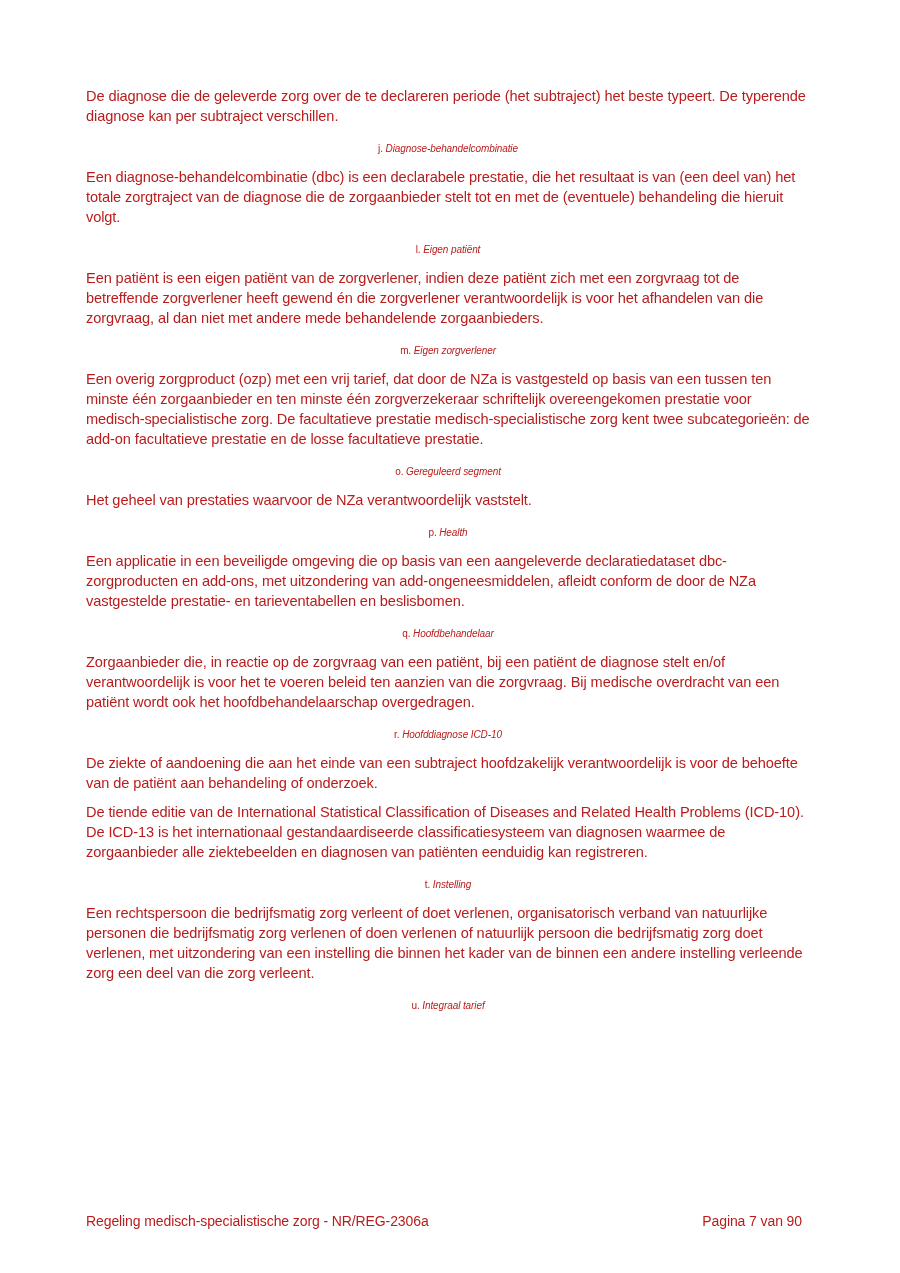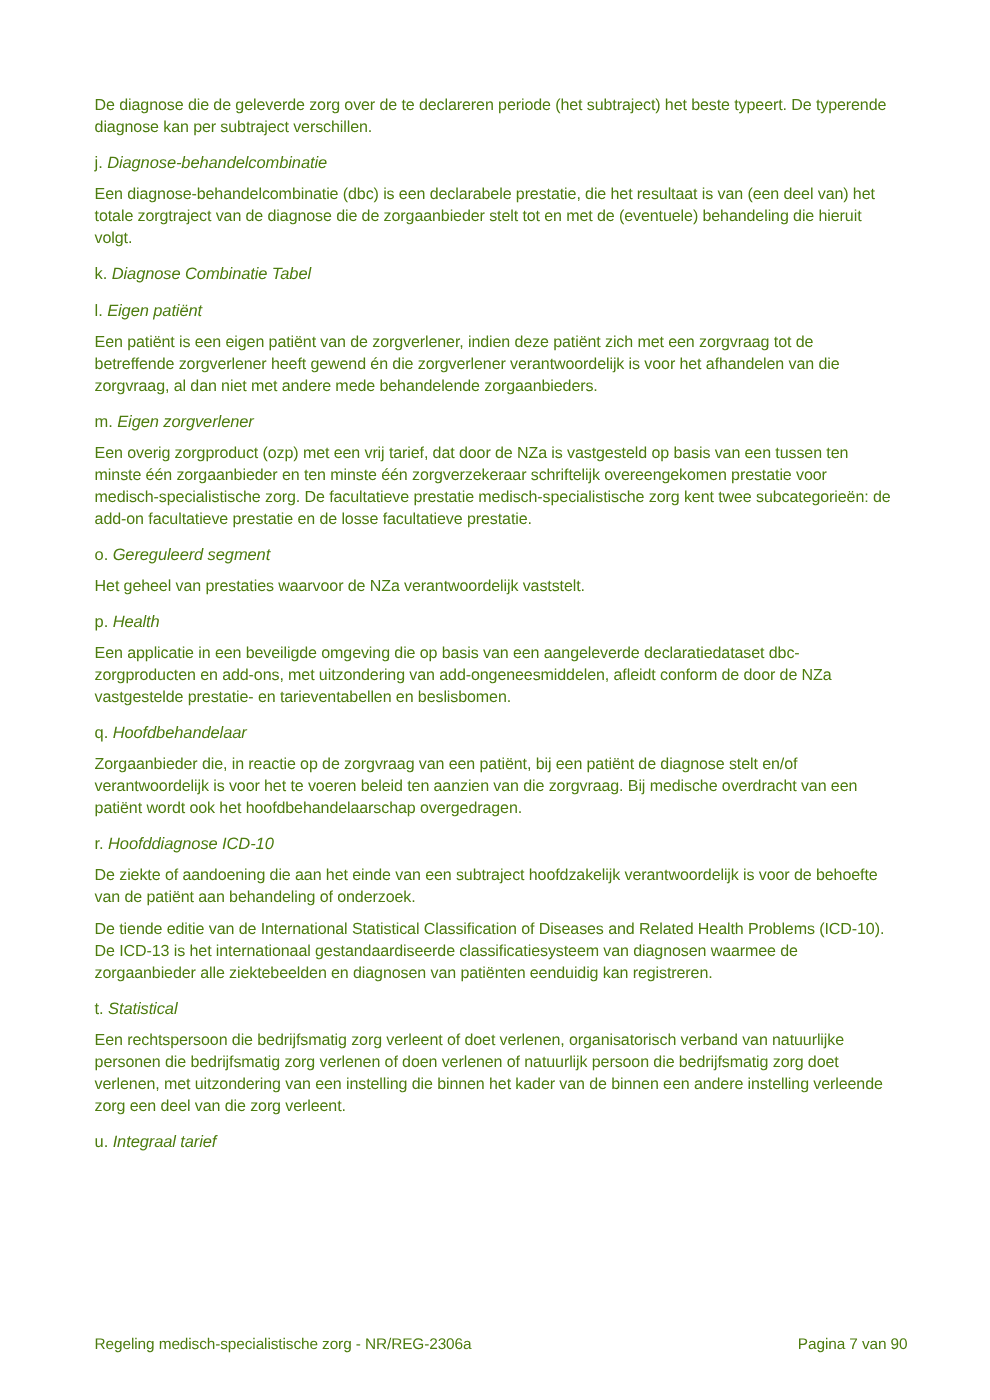--- a/index.html
+++ b/index.html
@@ -6,71 +6,71 @@
     margin: 0;
     padding: 0;
     background: #ffffff;
   }
   .page {
     position: relative;
     width: 900px;
     height: 1273px;
     background: #ffffff;
     font-family: "Liberation Sans", "DejaVu Sans", sans-serif;
-    color: #4d7c0f;
+    color: #b91c1c;
     overflow: hidden;
   }
   .content {
     position: absolute;
     left: 86px;
     top: 86px;
     width: 724px;
   }
   .para {
     font-size: 14.6px;
     line-height: 20px;
     margin: 0 0 9px 0;
     letter-spacing: -0.1px;
   }
   .def-heading {
-    font-size: 15px;
+    font-size: 10px;
     line-height: 20px;
     margin: 13px 0 8px 0;
     letter-spacing: -0.1px;
+    text-align: center;
   }
   .def-letter {
     font-style: normal;
   }
   .def-term {
     font-style: italic;
   }
   .footer {
     position: absolute;
     left: 86px;
-    right: 75px;
+    right: 98px;
     top: 1212px;
     display: flex;
     justify-content: space-between;
     font-size: 14px;
     line-height: 18px;
     letter-spacing: -0.1px;
   }
 </style>
 </head>
 <body>
 
 <div class="page">
   <div class="content">
 
     <p class="para">De diagnose die de geleverde zorg over de te declareren periode (het subtraject) het beste typeert. De typerende diagnose kan per subtraject verschillen.</p>
 
     <div class="def-heading"><span class="def-letter">j.</span> <span class="def-term">Diagnose-behandelcombinatie</span></div>
     <p class="para">Een diagnose-behandelcombinatie (dbc) is een declarabele prestatie, die het resultaat is van (een deel van) het totale zorgtraject van de diagnose die de zorgaanbieder stelt tot en met de (eventuele) behandeling die hieruit volgt.</p>
 
-    <div class="def-heading"><span class="def-letter">k.</span> <span class="def-term">Diagnose Combinatie Tabel</span></div>
 
     <div class="def-heading"><span class="def-letter">l.</span> <span class="def-term">Eigen patiënt</span></div>
     <p class="para">Een patiënt is een eigen patiënt van de zorgverlener, indien deze patiënt zich met een zorgvraag tot de betreffende zorgverlener heeft gewend én die zorgverlener verantwoordelijk is voor het afhandelen van die zorgvraag, al dan niet met andere mede behandelende zorgaanbieders.</p>
 
     <div class="def-heading"><span class="def-letter">m.</span> <span class="def-term">Eigen zorgverlener</span></div>
 
     <p class="para">Een overig zorgproduct (ozp) met een vrij tarief, dat door de NZa is vastgesteld op basis van een tussen ten minste één zorgaanbieder en ten minste één zorgverzekeraar schriftelijk overeengekomen prestatie voor medisch-specialistische zorg. De facultatieve prestatie medisch-specialistische zorg kent twee subcategorieën: de add-on facultatieve prestatie en de losse facultatieve prestatie.</p>
 
     <div class="def-heading"><span class="def-letter">o.</span> <span class="def-term">Gereguleerd segment</span></div>
     <p class="para">Het geheel van prestaties waarvoor de NZa verantwoordelijk vaststelt.</p>
@@ -79,21 +79,21 @@
     <p class="para">Een applicatie in een beveiligde omgeving die op basis van een aangeleverde declaratiedataset dbc-zorgproducten en add-ons, met uitzondering van add-ongeneesmiddelen, afleidt conform de door de NZa vastgestelde prestatie- en tarieventabellen en beslisbomen.</p>
 
     <div class="def-heading"><span class="def-letter">q.</span> <span class="def-term">Hoofdbehandelaar</span></div>
     <p class="para">Zorgaanbieder die, in reactie op de zorgvraag van een patiënt, bij een patiënt de diagnose stelt en/of verantwoordelijk is voor het te voeren beleid ten aanzien van die zorgvraag. Bij medische overdracht van een patiënt wordt ook het hoofdbehandelaarschap overgedragen.</p>
 
     <div class="def-heading"><span class="def-letter">r.</span> <span class="def-term">Hoofddiagnose ICD-10</span></div>
     <p class="para">De ziekte of aandoening die aan het einde van een subtraject hoofdzakelijk verantwoordelijk is voor de behoefte van de patiënt aan behandeling of onderzoek.</p>
 
     <p class="para">De tiende editie van de International Statistical Classification of Diseases and Related Health Problems (ICD-10). De ICD-13 is het internationaal gestandaardiseerde classificatiesysteem van diagnosen waarmee de zorgaanbieder alle ziektebeelden en diagnosen van patiënten eenduidig kan registreren.</p>
 
-    <div class="def-heading"><span class="def-letter">t.</span> <span class="def-term">Statistical</span></div>
+    <div class="def-heading"><span class="def-letter">t.</span> <span class="def-term">Instelling</span></div>
     <p class="para">Een rechtspersoon die bedrijfsmatig zorg verleent of doet verlenen, organisatorisch verband van natuurlijke personen die bedrijfsmatig zorg verlenen of doen verlenen of natuurlijk persoon die bedrijfsmatig zorg doet verlenen, met uitzondering van een instelling die binnen het kader van de binnen een andere instelling verleende zorg een deel van die zorg verleent.</p>
 
     <div class="def-heading"><span class="def-letter">u.</span> <span class="def-term">Integraal tarief</span></div>
 
   </div>
 
   <div class="footer">
     <span>Regeling medisch-specialistische zorg - NR/REG-2306a</span>
     <span>Pagina 7 van 90</span>
   </div>

